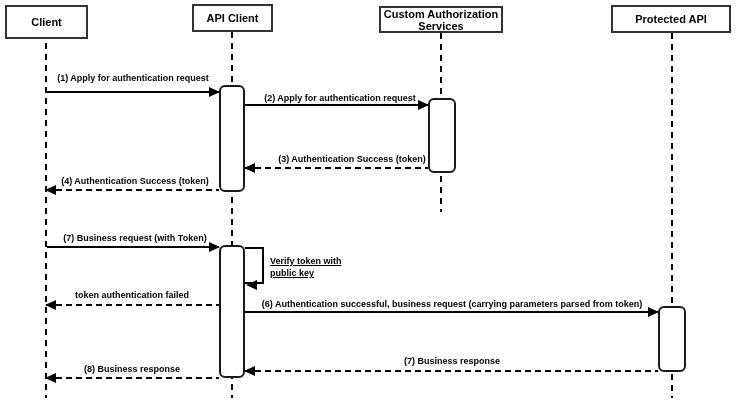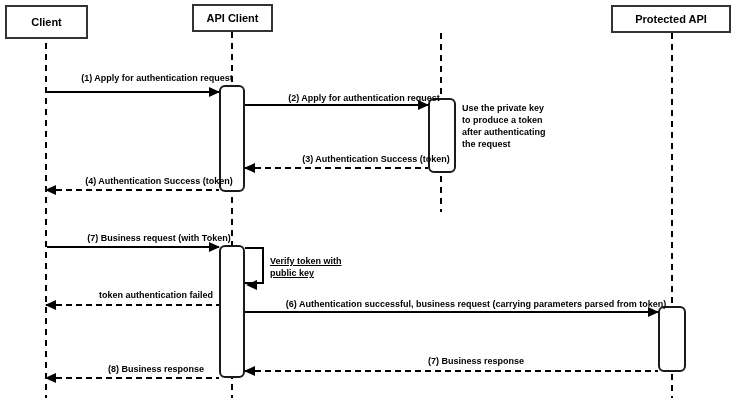--- a/index.html
+++ b/index.html
@@ -43,21 +43,20 @@
   .ah{position:absolute;width:0;height:0;top:-4px;}
   .ah.r{right:-1px;border-top:5px solid transparent;border-bottom:5px solid transparent;border-left:11px solid #000;}
   .ah.l{left:-1px;border-top:5px solid transparent;border-bottom:5px solid transparent;border-right:11px solid #000;}
   
   .mlabel{
     position:absolute;
     transform:translateX(-50%);
     white-space:nowrap;
     font-weight:bold;font-size:9px;color:#000;
     z-index:4;
-    margin-left:24px;
   }
   
   .selfloop{
     position:absolute;
     border:2px solid #000;
     border-left:none;
     box-sizing:border-box;
     background:transparent;
     z-index:3;
   }
@@ -77,40 +76,42 @@
   <div class="lifeline" style="left:231px;top:32px;height:366px;"></div>
   <div class="lifeline" style="left:440px;top:33px;height:179px;"></div>
   <div class="lifeline" style="left:671px;top:33px;height:365px;"></div>
 
   <div class="pbox" style="left:5px;top:5px;width:83px;height:34px;">
     <span>Client</span>
   </div>
   <div class="pbox" style="left:192px;top:4px;width:81px;height:28px;">
     <span>API Client</span>
   </div>
+  <div class="pbox" style="left:379px;top:6px;width:124px;height:27px;">
+    <span>Custom Authorization Services</span>
+  </div>
   <div class="pbox" style="left:611px;top:5px;width:120px;height:28px;">
     <span>Protected API</span>
   </div>
 
   <div class="act" style="left:219px;top:85px;width:26px;height:107px;"></div>
   <div class="act" style="left:428px;top:98px;width:28px;height:75px;"></div>
   <div class="act" style="left:219px;top:245px;width:26px;height:133px;"></div>
   <div class="act" style="left:658px;top:306px;width:28px;height:66px;"></div>
 
   <div class="mlabel" style="left:133px;top:73px;">(1) Apply for authentication request</div>
   <div class="mline solid" style="left:47px;top:91px;width:172px;">
     <span class="ah r"></span>
   </div>
 
   <div class="mlabel" style="left:340px;top:93px;">(2) Apply for authentication request</div>
   <div class="mline solid" style="left:245px;top:104px;width:183px;">
     <span class="ah r"></span>
   </div>
 
-  <div class="tblock" style="left:462px;top:102px;width:86px;">Use the private key to produce a token after authenticating the request</div>
 
   <div class="mlabel" style="left:352px;top:154px;">(3) Authentication Success (token)</div>
   <div class="mline dashed" style="left:245px;top:167px;width:183px;">
     <span class="ah l"></span>
   </div>
 
   <div class="mlabel" style="left:135px;top:176px;">(4) Authentication Success (token)</div>
   <div class="mline dashed" style="left:46px;top:189px;width:173px;">
     <span class="ah l"></span>
   </div>

